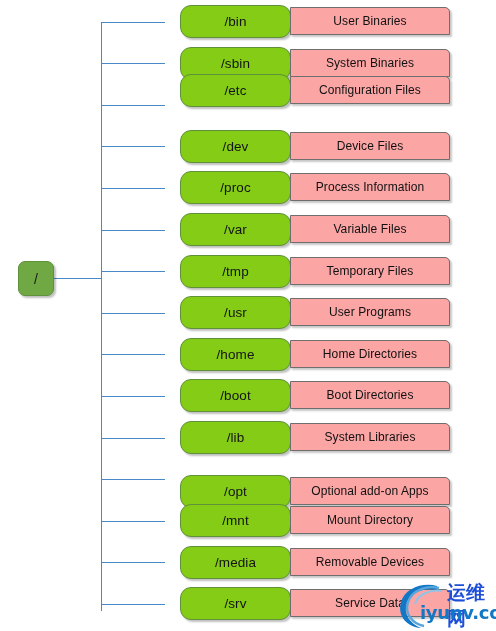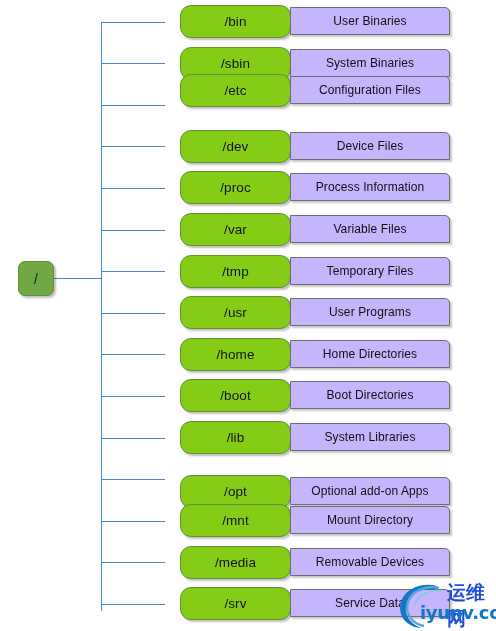--- a/index.html
+++ b/index.html
@@ -93,21 +93,21 @@
     letter-spacing: 0.1px;
     margin-left: 15px;
   }
   .desc-box {
     position: absolute;
     left: 290px;
     top: 2px;
     width: 160px;
     height: 28px;
     box-sizing: border-box;
-    background: #c4b5fd;
+    background: #fca5a5;
     border: 1px solid #6E6E6E;
     border-top-right-radius: 5px;
     box-shadow: 2px 2px 2px rgba(0,0,0,0.22);
     display: flex;
     align-items: center;
     justify-content: center;
     color: #111111;
     font-size: 12px;
     letter-spacing: 0.1px;
     white-space: nowrap;

